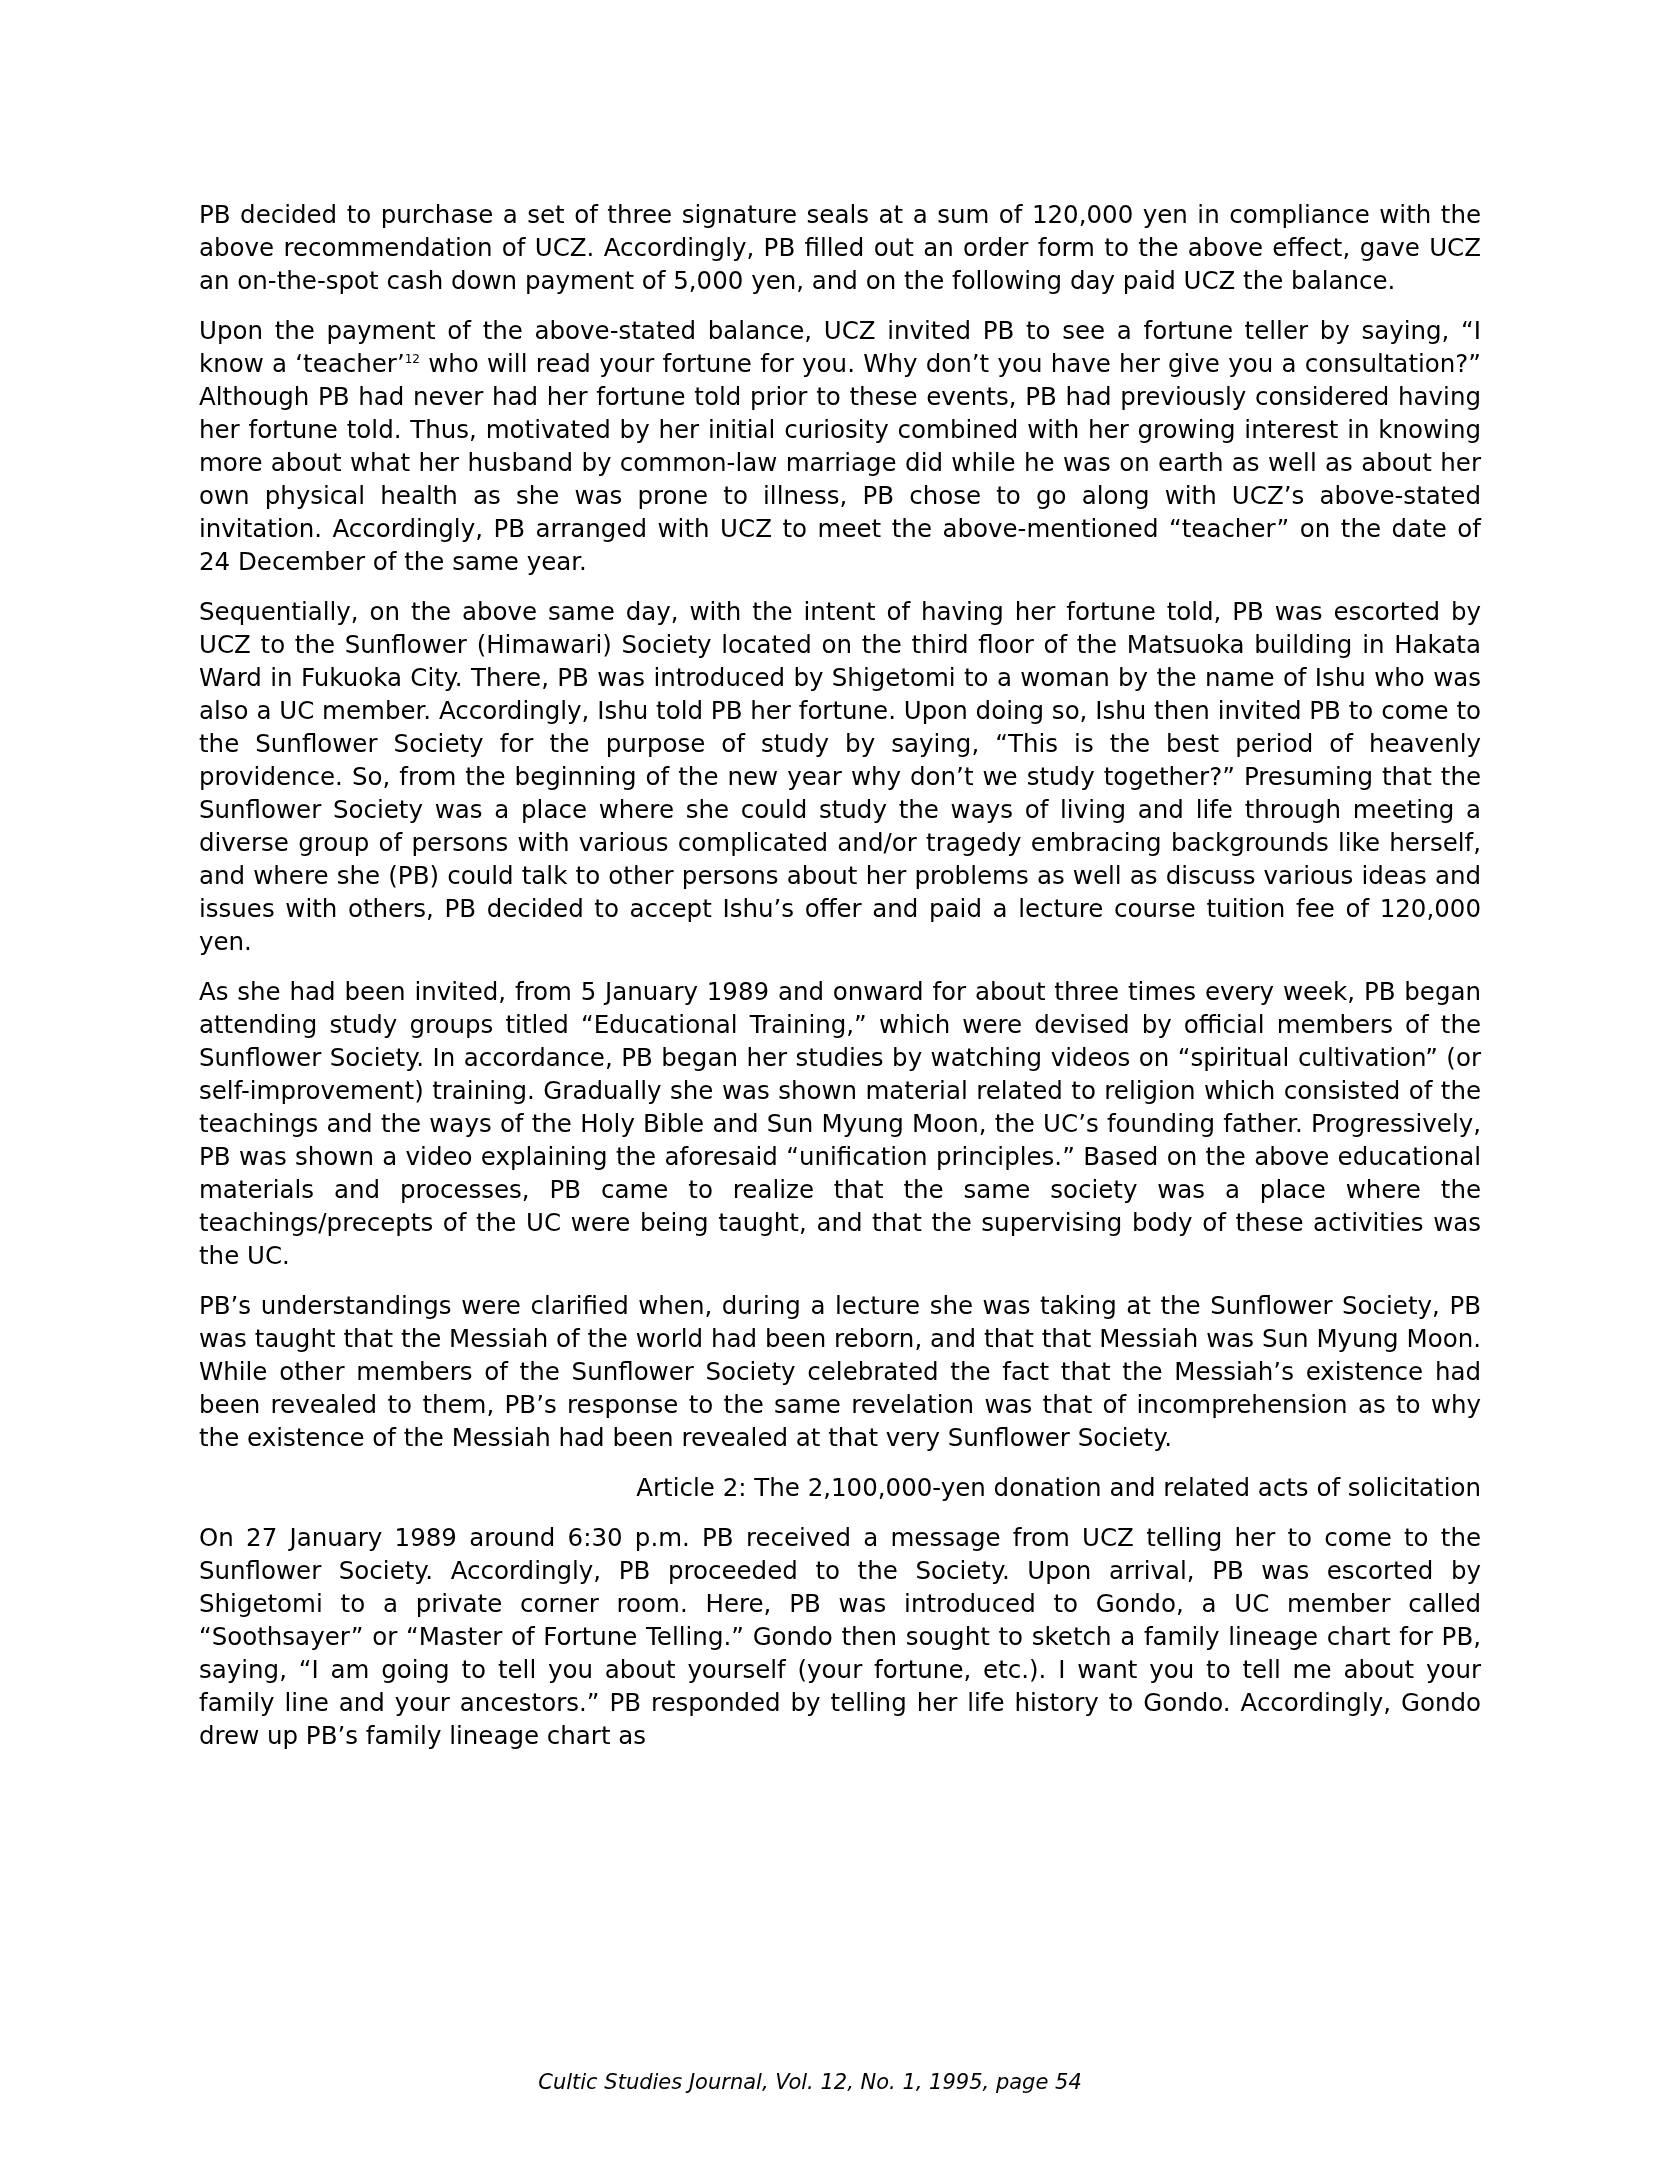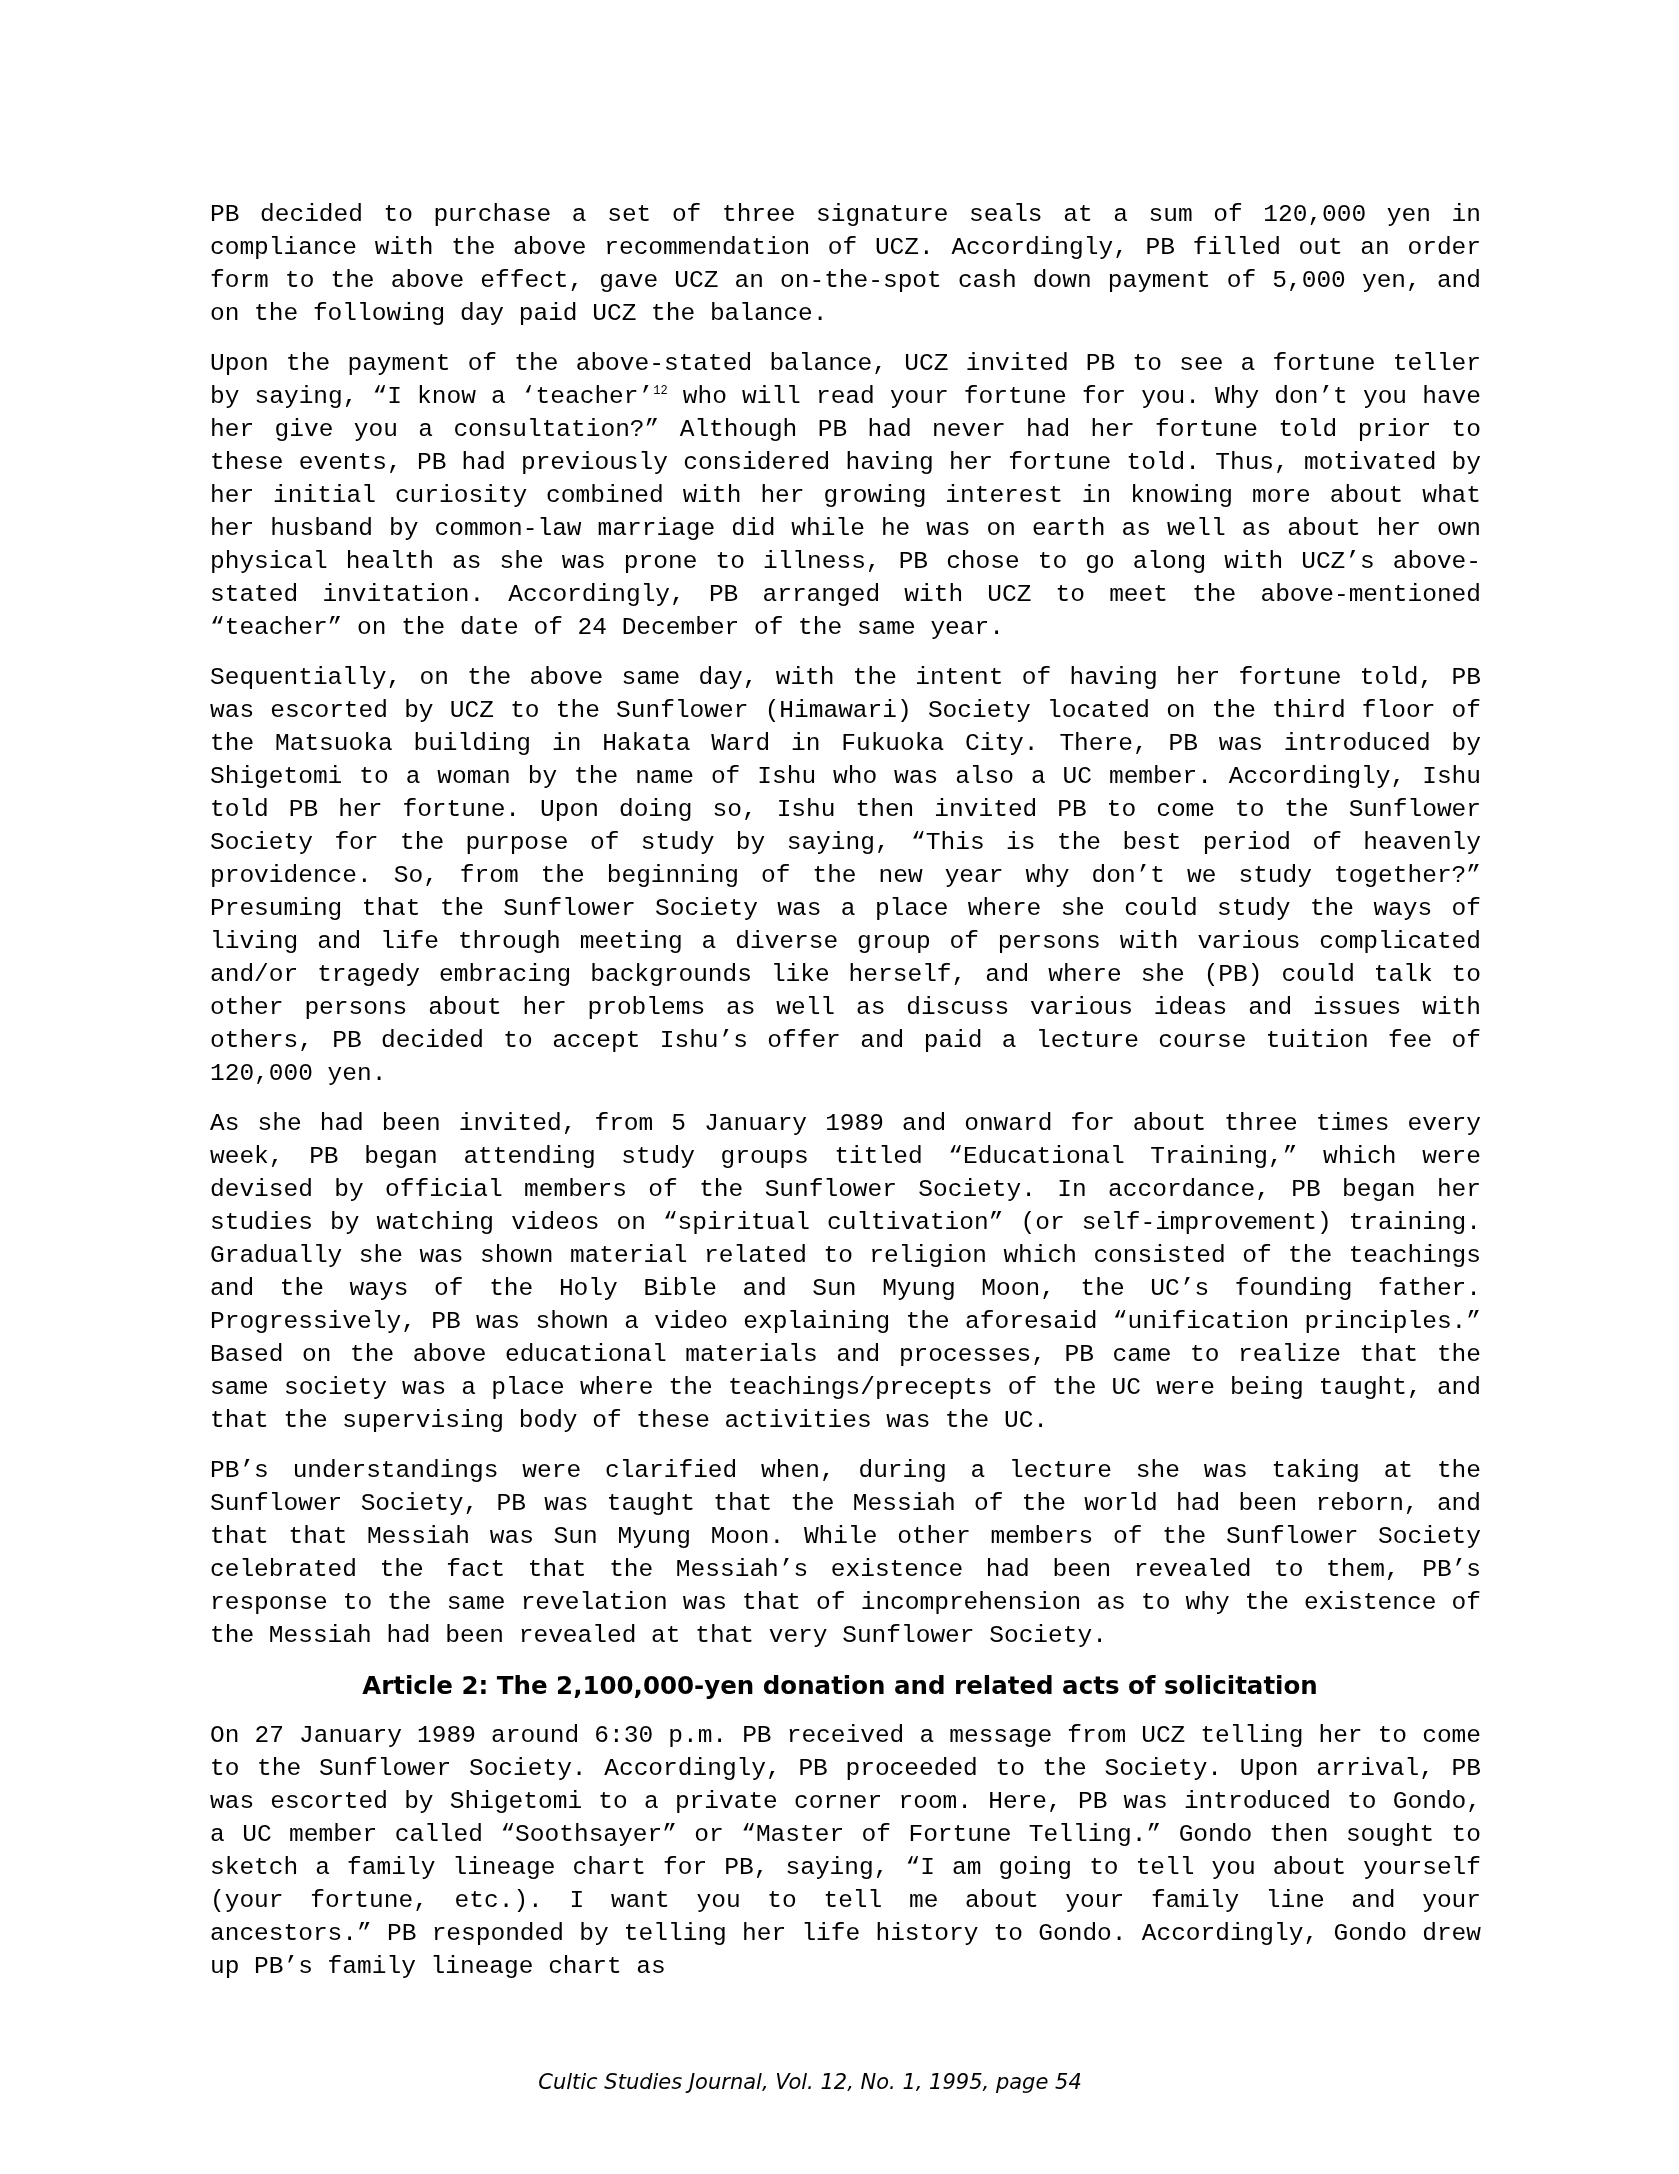--- a/index.html
+++ b/index.html
@@ -17,36 +17,35 @@
   }
   .page-body {
     position: absolute;
     left: 199px;
     top: 198px;
     width: 1282px;
     font-size: 24.5px;
     line-height: 33px;
   }
   .para {
-    margin: 0 0 17px 11px;
+    margin: 0 0 17px 0;
     text-align: justify;
     text-justify: inter-word;
-    font-family: Liberation Mono, monospace;
   }
   .para sup {
     font-size: 12px;
     line-height: 0;
     vertical-align: 9.4px;
   }
   .section-heading {
     margin: 0 0 17px 0;
-    font-weight: bold;
+    font-weight: normal;
     font-size: 24.5px;
     line-height: 33px;
-    text-align: center;
+    text-align: right;
   }
   .footer {
     position: absolute;
     left: 0;
     width: 1620px;
     top: 2068px;
     text-align: center;
     font-style: italic;
     font-size: 21px;
     line-height: 28px;

